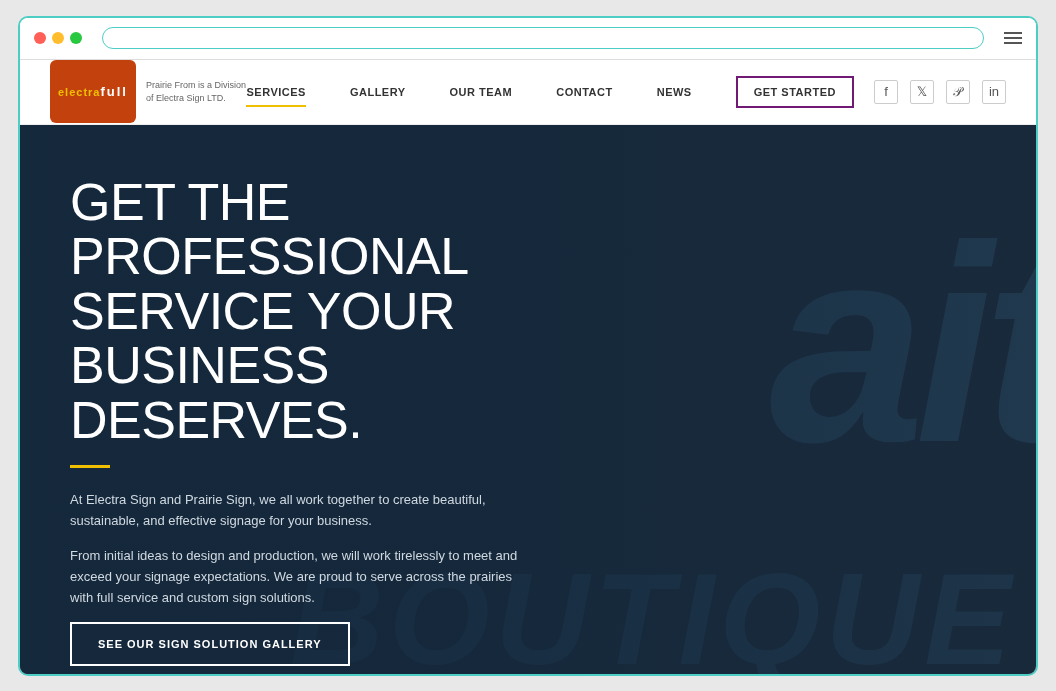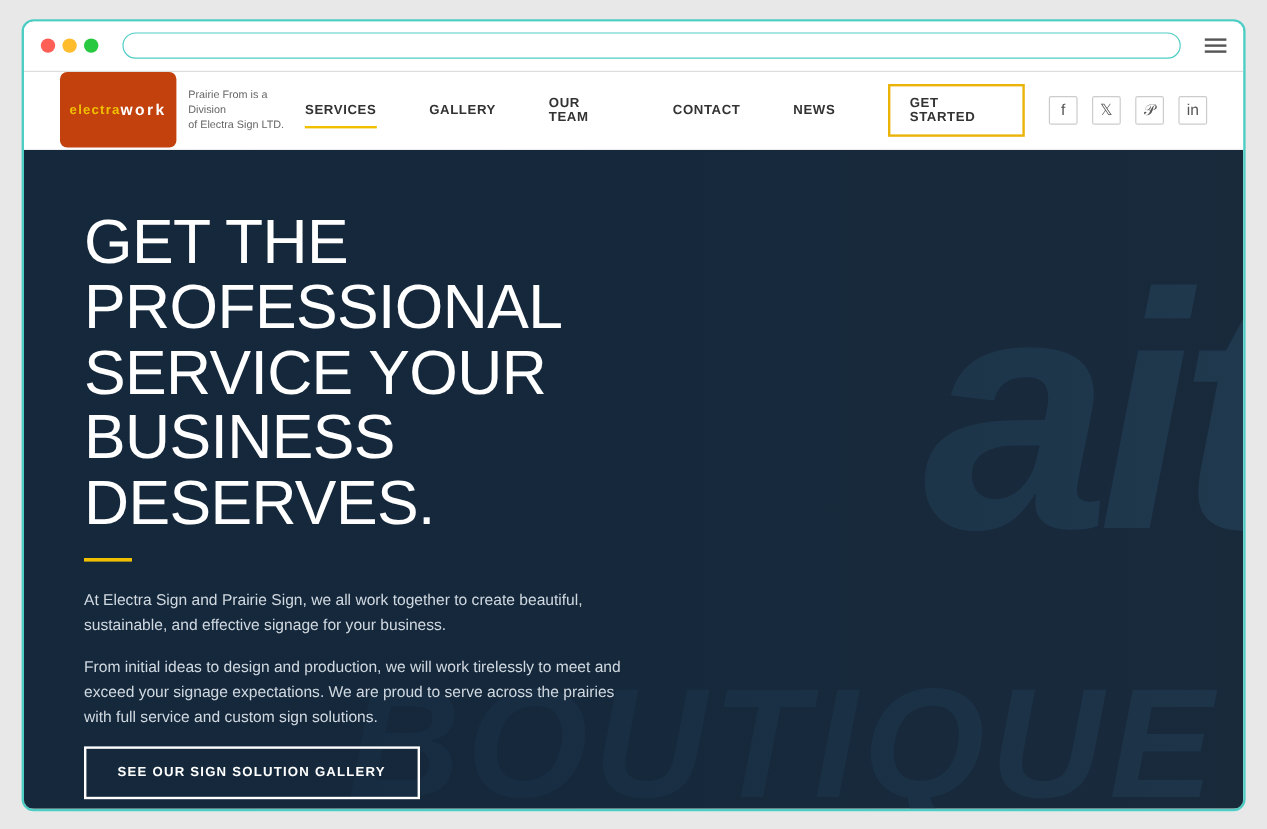--- a/index.html
+++ b/index.html
@@ -155,21 +155,21 @@
       content: '';
       position: absolute;
       bottom: -4px;
       left: 0;
       right: 0;
       height: 2px;
       background: #f0c000;
     }
 
     .nav-item-cta {
-      border: 2px solid #eab308;
+      border: 2px solid #701a75;
       padding: 8px 16px;
       font-size: 11px;
       font-weight: 700;
       color: #333;
       text-transform: uppercase;
       letter-spacing: 0.5px;
       cursor: pointer;
     }
 
     .social-icons {
@@ -307,21 +307,21 @@
         <span></span>
     </div>
   </div>
 
   <div class="website">
 
     <header class="site-header">
       <div class="logo-area">
         <div class="logo-badge">
           <span class="electra">electra</span>
-          <span class="sign">work</span>
+          <span class="sign">full</span>
         </div>
         <div class="logo-text">
           <span>Prairie From is a Division</span><br>
           <span>of Electra Sign LTD.</span>
         </div>
       </div>
 
       <nav class="site-nav">
         <a class="nav-item active">SERVICES</a>
         <a class="nav-item">GALLERY</a>

